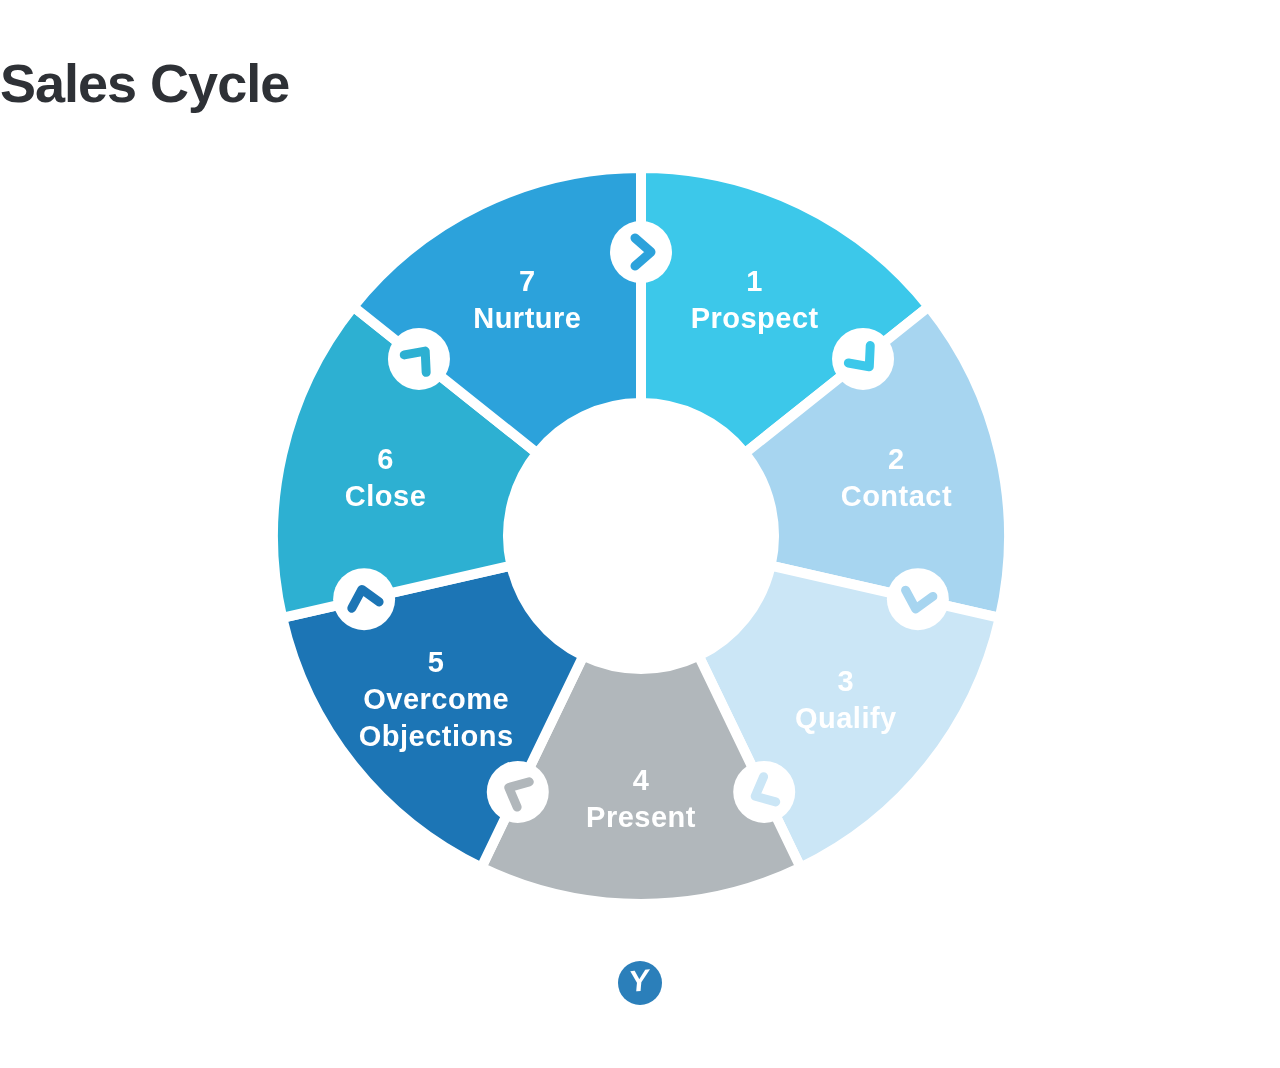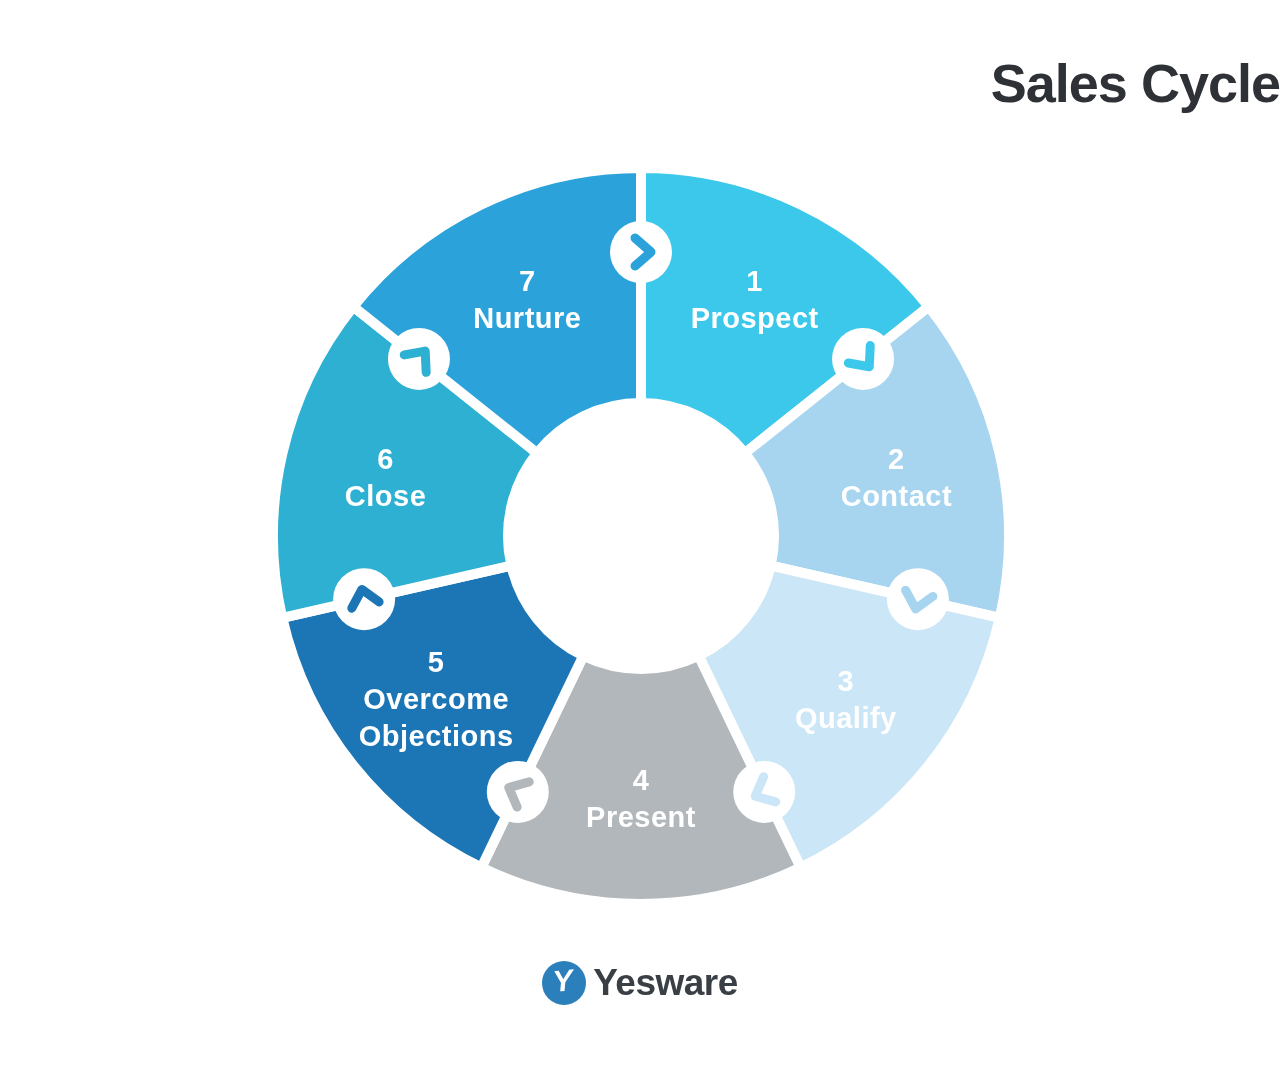--- a/index.html
+++ b/index.html
@@ -15,21 +15,21 @@
     width: 1280px;
     height: 1068px;
     background: #ffffff;
   }
   .title {
     position: absolute;
     top: 52px;
     left: 0;
     width: 1280px;
     margin: 0;
-    text-align: right;
+    text-align: left;
     font-size: 54px;
     font-weight: 700;
     letter-spacing: -1px;
     color: #2e3136;
   }
   .wheel {
     position: absolute;
     left: 261px;
     top: 156px;
     width: 760px;
@@ -121,15 +121,14 @@
         </g>
         <g>
           <circle cx="157.96" cy="202.93" r="31" fill="#FFFFFF"></circle>
           <path d="M -6 -14 L 10 0 L -6 14" transform="translate(157.96 202.93) rotate(308.57)" fill="none" stroke="#2DB0D2" stroke-width="9" stroke-linecap="round" stroke-linejoin="round"></path>
         </g>
       </svg></div>
   <div class="footer">
     <span class="logo-circle" style="background: rgb(43, 127, 186);">
       <span class="logo-y">Y</span>
     </span>
-    <span class="brand" style="color: rgb(58, 63, 70);">Yesware</span>
   </div>
 </div>
 
 </body></html>

